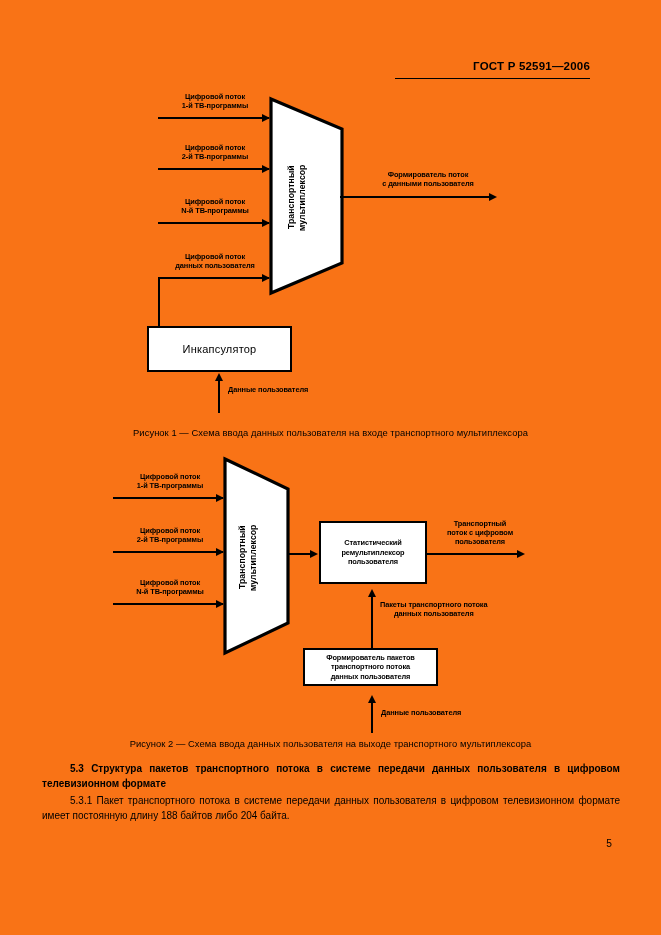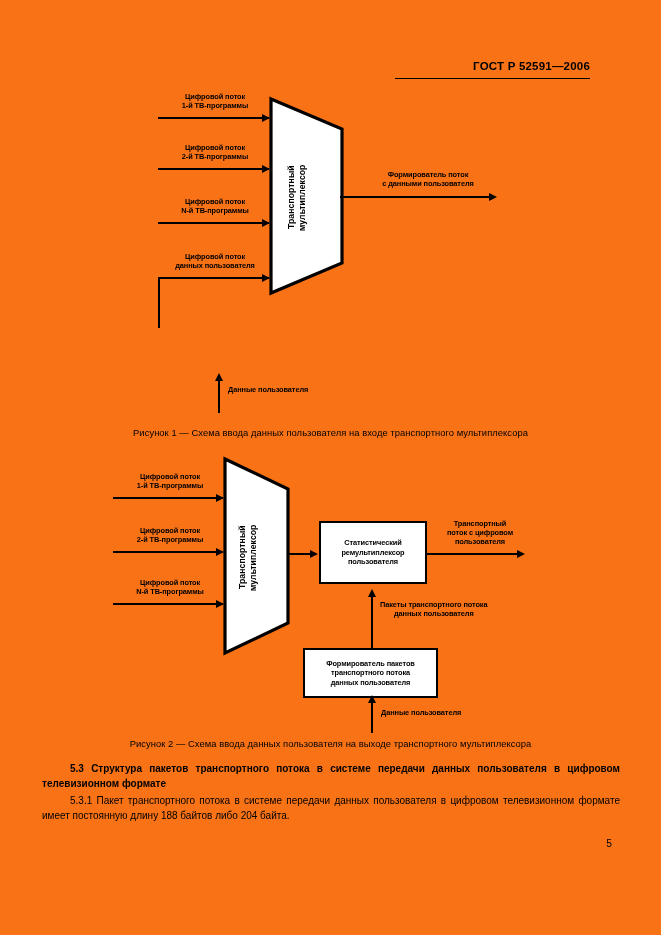--- a/index.html
+++ b/index.html
@@ -205,20 +205,23 @@
     <div class="trap-label" style="left:286px;top:140px;height:115px;">Транспортный
 мультиплексор</div>
 
     <div class="hline" style="left:340px;top:196px;width:155px;"></div>
     <div class="arrow-r" style="left:489px;top:192.5px;"></div>
     <div class="lbl" style="left:368px;top:170px;width:120px;">
       <span>Формирователь поток</span><br>
       <span>с данными пользователя</span>
     </div>
 
+    <div class="box box-text-big" style="left:147px;top:326px;width:145px;height:46px;">
+      <span>Инкапсулятор</span>
+    </div>
 
     <div class="vline" style="left:218px;top:380px;height:33px;"></div>
     <div class="arrow-u" style="left:214.5px;top:373px;"></div>
     <div class="lbl" style="left:228px;top:385px;width:120px;text-align:left;">Данные пользователя</div>
   </div>
 
   <div class="caption" style="top:427px;">Рисунок 1 — Схема ввода данных пользователя на входе транспортного мультиплексора</div>
 
   <div class="fig" style="left:0;top:0;width:661px;height:735px;">
 
@@ -268,21 +271,21 @@
       <span>пользователя</span>
     </div>
 
     <div class="vline" style="left:371px;top:597px;height:52px;"></div>
     <div class="arrow-u" style="left:367.5px;top:589px;"></div>
     <div class="lbl" style="left:380px;top:600px;width:140px;text-align:left;">
       <span>Пакеты транспортного потока</span><br>
       <span style="padding-left:14px;display:inline-block;">данных пользователя</span>
     </div>
 
-    <div class="box box-text-sm" style="left:303px;top:648px;width:135px;height:50px;">
+    <div class="box box-text-sm" style="left:303px;top:648px;width:135px;height:38px;">
       <span style="white-space:pre-line;">Формирователь пакетов
 транспортного потока
 данных пользователя</span>
     </div>
 
     <div class="vline" style="left:371px;top:703px;height:30px;"></div>
     <div class="arrow-u" style="left:367.5px;top:695px;"></div>
     <div class="lbl" style="left:381px;top:708px;width:120px;text-align:left;">Данные пользователя</div>
   </div>
 

